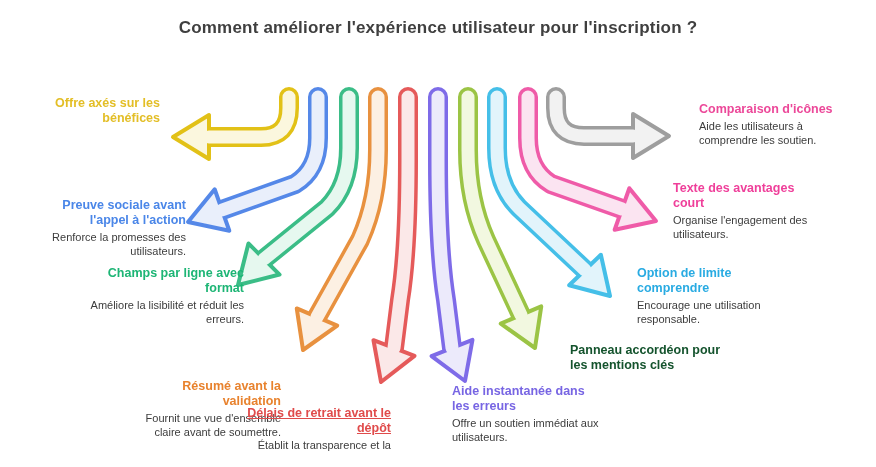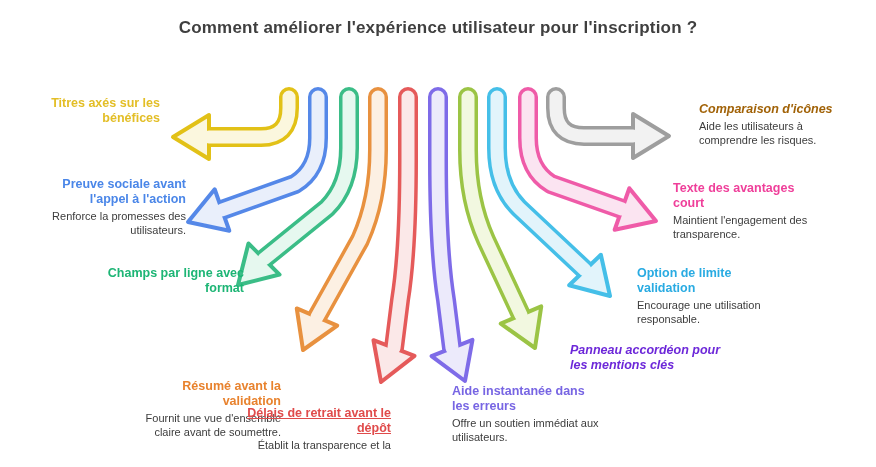--- a/index.html
+++ b/index.html
@@ -71,58 +71,59 @@
         <path d="M528,97 L528,138 Q528,170 551,184 L622,209" fill="none" stroke="#fbe4f1" stroke-width="13" stroke-linecap="round" stroke-linejoin="round"></path>
       </g>
       <g>
         <path d="M556,97 L556,108 Q556,136 584,136 L633,136" fill="none" stroke="#9e9e9e" stroke-width="20" stroke-linecap="round" stroke-linejoin="round"></path>
         <polygon points="669,136 633,158 633,114" fill="#f2f2f2" stroke="#9e9e9e" stroke-width="4" stroke-linejoin="round"></polygon>
         <path d="M556,97 L556,108 Q556,136 584,136 L633,136" fill="none" stroke="#f2f2f2" stroke-width="13" stroke-linecap="round" stroke-linejoin="round"></path>
       </g>
     </svg>
 
   <div class="item right" style="top:96px;left:6px;width:154px">
-    <div class="item-title" style="color: rgb(227, 190, 38);">Titres axés sur les bénéfices</div>
+    <div class="item-title" style="color: rgb(227, 190, 38);">Offre axés sur les bénéfices</div>
   </div>
 
-  <div class="item right" style="top:177px;left:26px;width:160px">
+  <div class="item right" style="top:198px;left:26px;width:160px">
     <div class="item-title" style="color: rgb(74, 134, 232);">Preuve sociale avant l'appel à l'action</div>
     <div class="item-desc">Renforce la promesses des utilisateurs.</div>
   </div>
 
   <div class="item right" style="top:266px;left:84px;width:160px">
     <div class="item-title" style="color: rgb(29, 181, 117);">Champs par ligne avec format</div>
+    <div class="item-desc">Améliore la lisibilité et réduit les erreurs.</div>
   </div>
 
   <div class="item right" style="top:343px;left:131px;width:150px">
     <div class="item-title" style="color: rgb(232, 130, 45); margin-top: 36px;">Résumé avant la validation</div>
     <div class="item-desc">Fournit une vue d'ensemble claire avant de soumettre.</div>
   </div>
 
   <div class="item right" style="top:406px;left:237px;width:154px">
     <div class="item-title" style="color: rgb(224, 75, 75); text-decoration: underline;">Délais de retrait avant le dépôt</div>
     <div class="item-desc">Établit la transparence et la confiance.</div>
   </div>
 
   <div class="item left" style="top:384px;left:452px;width:150px">
     <div class="item-title" style="color: rgb(119, 101, 227);">Aide instantanée dans les erreurs</div>
     <div class="item-desc">Offre un soutien immédiat aux utilisateurs.</div>
   </div>
 
   <div class="item left" style="top:343px;left:570px;width:170px">
-    <div class="item-title" style="color: #6d28d9; font-style: italic;">Panneau accordéon pour les mentions clés</div>
+    <div class="item-title" style="color: #14532d;">Panneau accordéon pour les mentions clés</div>
   </div>
 
   <div class="item left" style="top:266px;left:637px;width:150px">
-    <div class="item-title" style="color: rgb(41, 171, 226);">Option de limite validation</div>
+    <div class="item-title" style="color: rgb(41, 171, 226);">Option de limite comprendre</div>
     <div class="item-desc">Encourage une utilisation responsable.</div>
   </div>
 
   <div class="item left" style="top:181px;left:673px;width:150px">
     <div class="item-title" style="color: rgb(239, 63, 154);">Texte des avantages court</div>
-    <div class="item-desc">Maintient l'engagement des transparence.</div>
+    <div class="item-desc">Organise l'engagement des utilisateurs.</div>
   </div>
 
   <div class="item left" style="top:102px;left:699px;width:150px">
-    <div class="item-title" style="color: #a16207; font-style: italic;">Comparaison d'icônes</div>
-    <div class="item-desc">Aide les utilisateurs à comprendre les risques.</div>
+    <div class="item-title" style="color: #ec4899;">Comparaison d'icônes</div>
+    <div class="item-desc">Aide les utilisateurs à comprendre les soutien.</div>
   </div>
 </div>
 
 </body></html>

